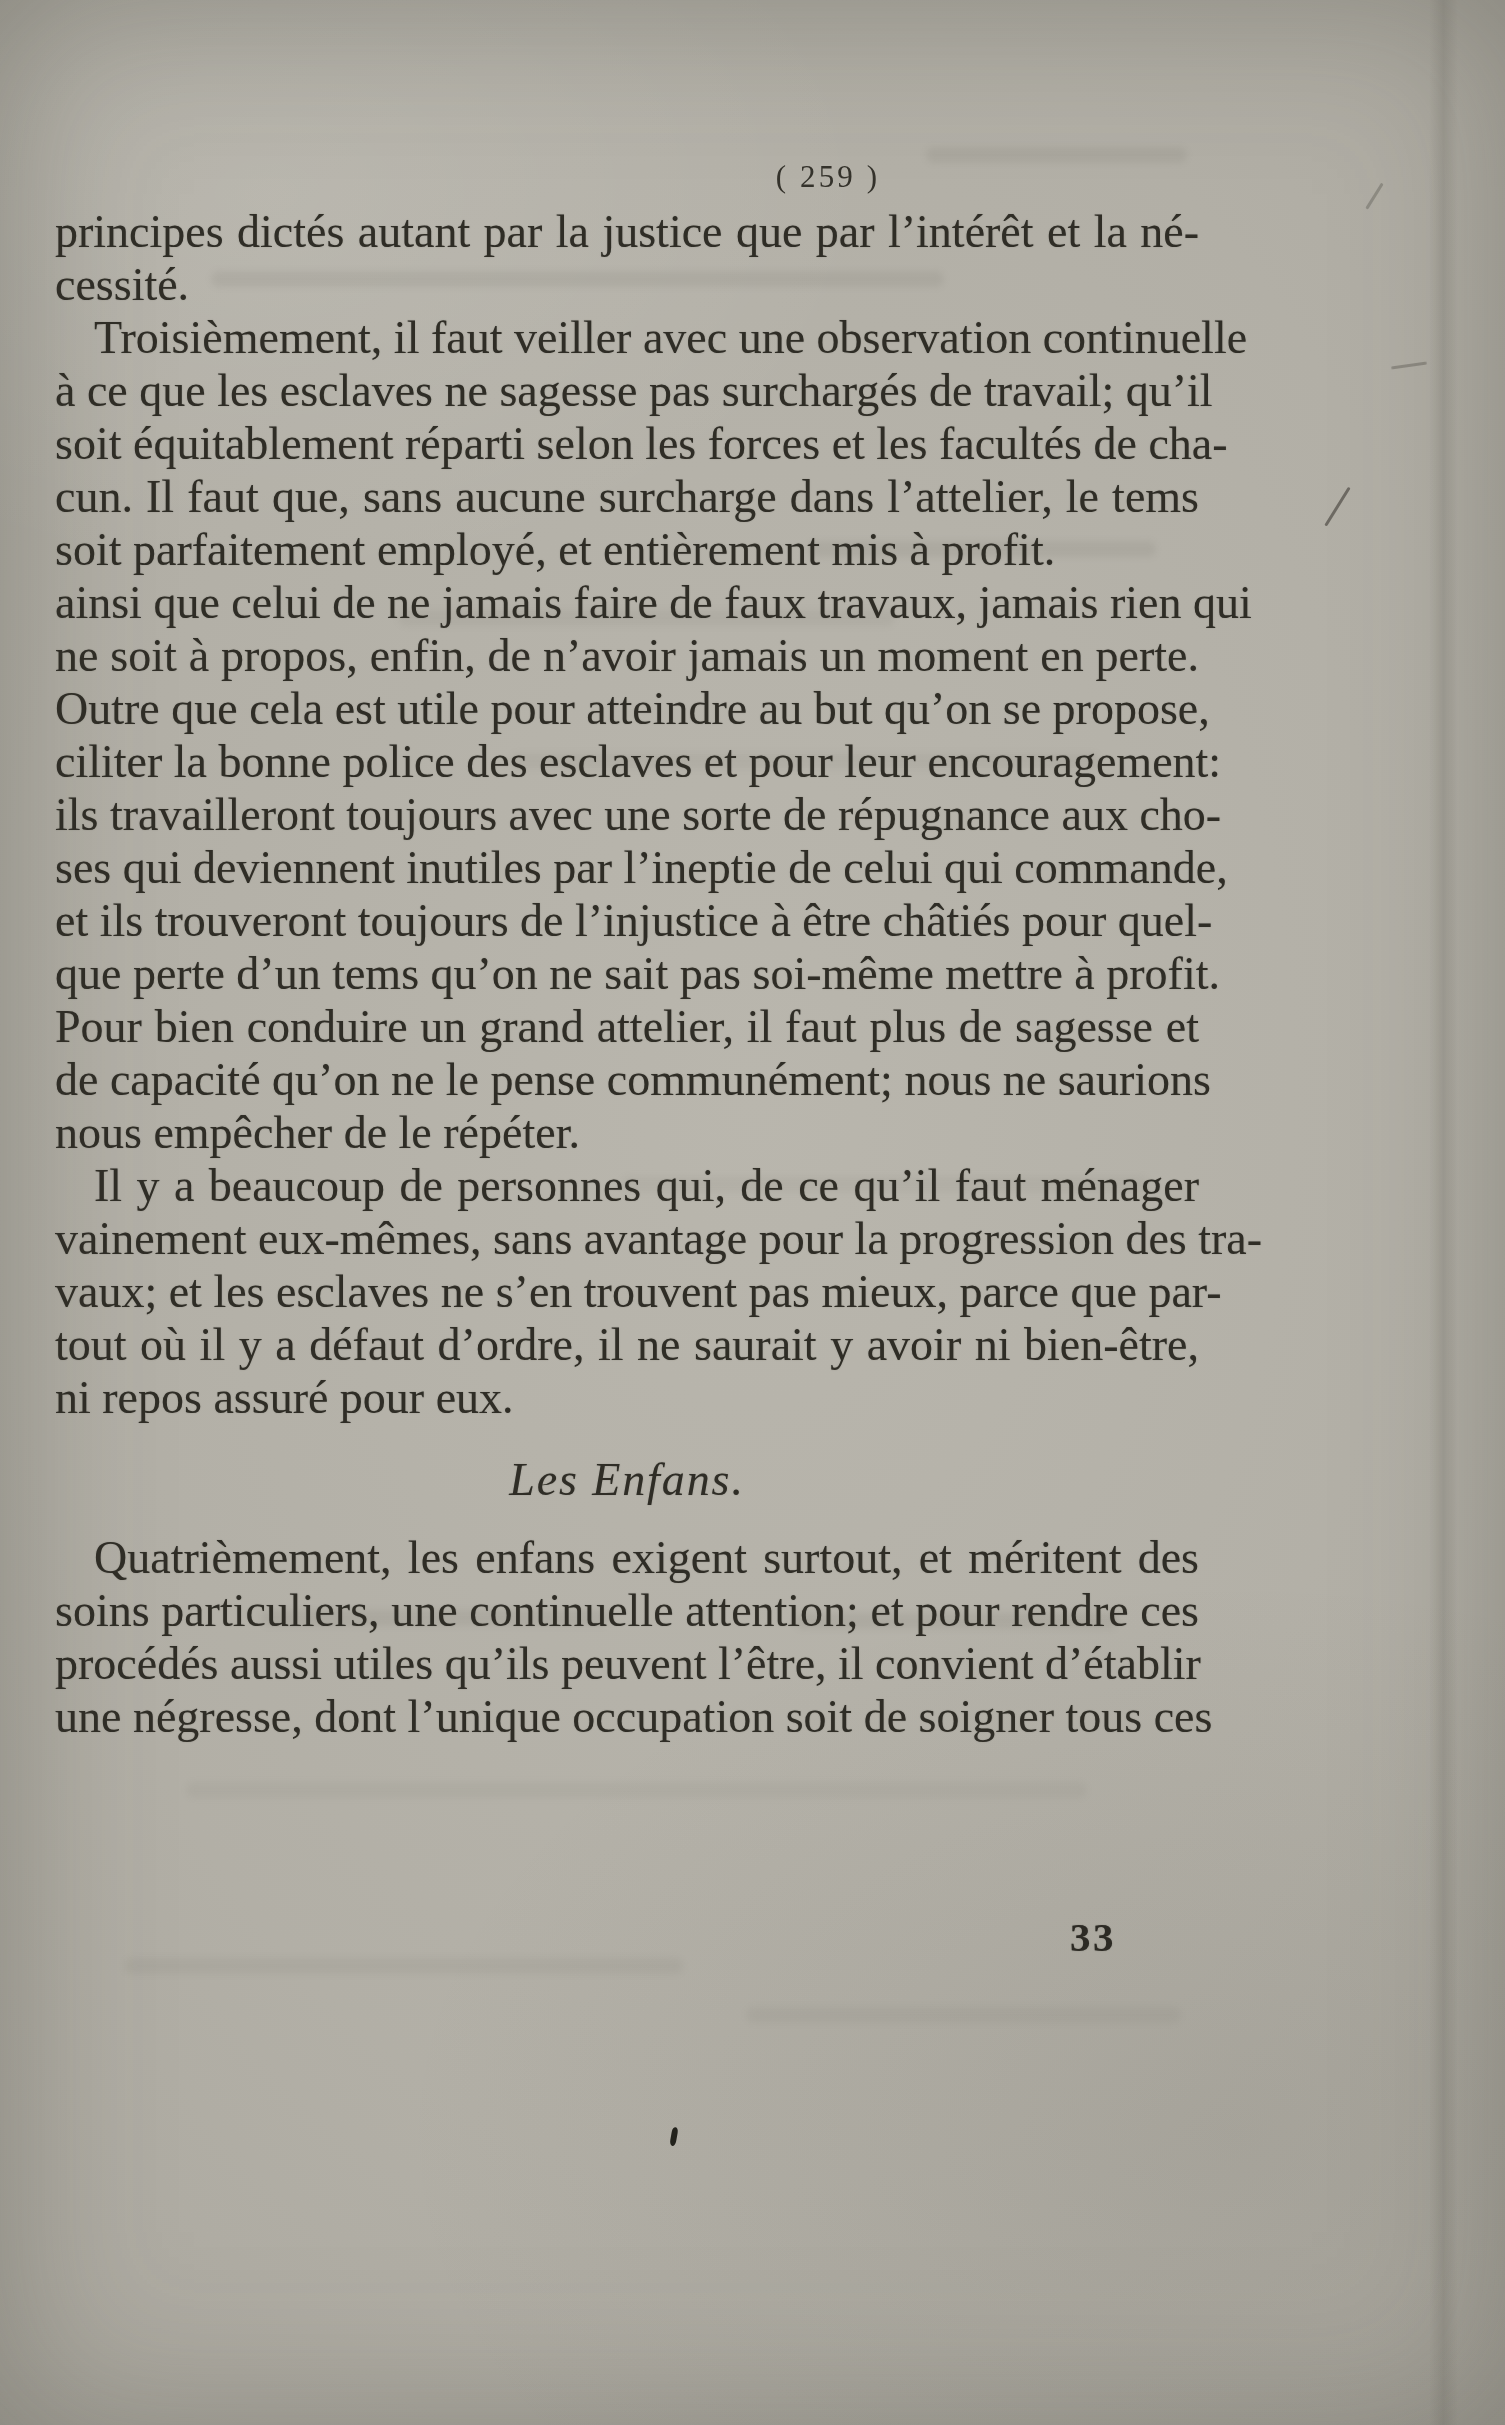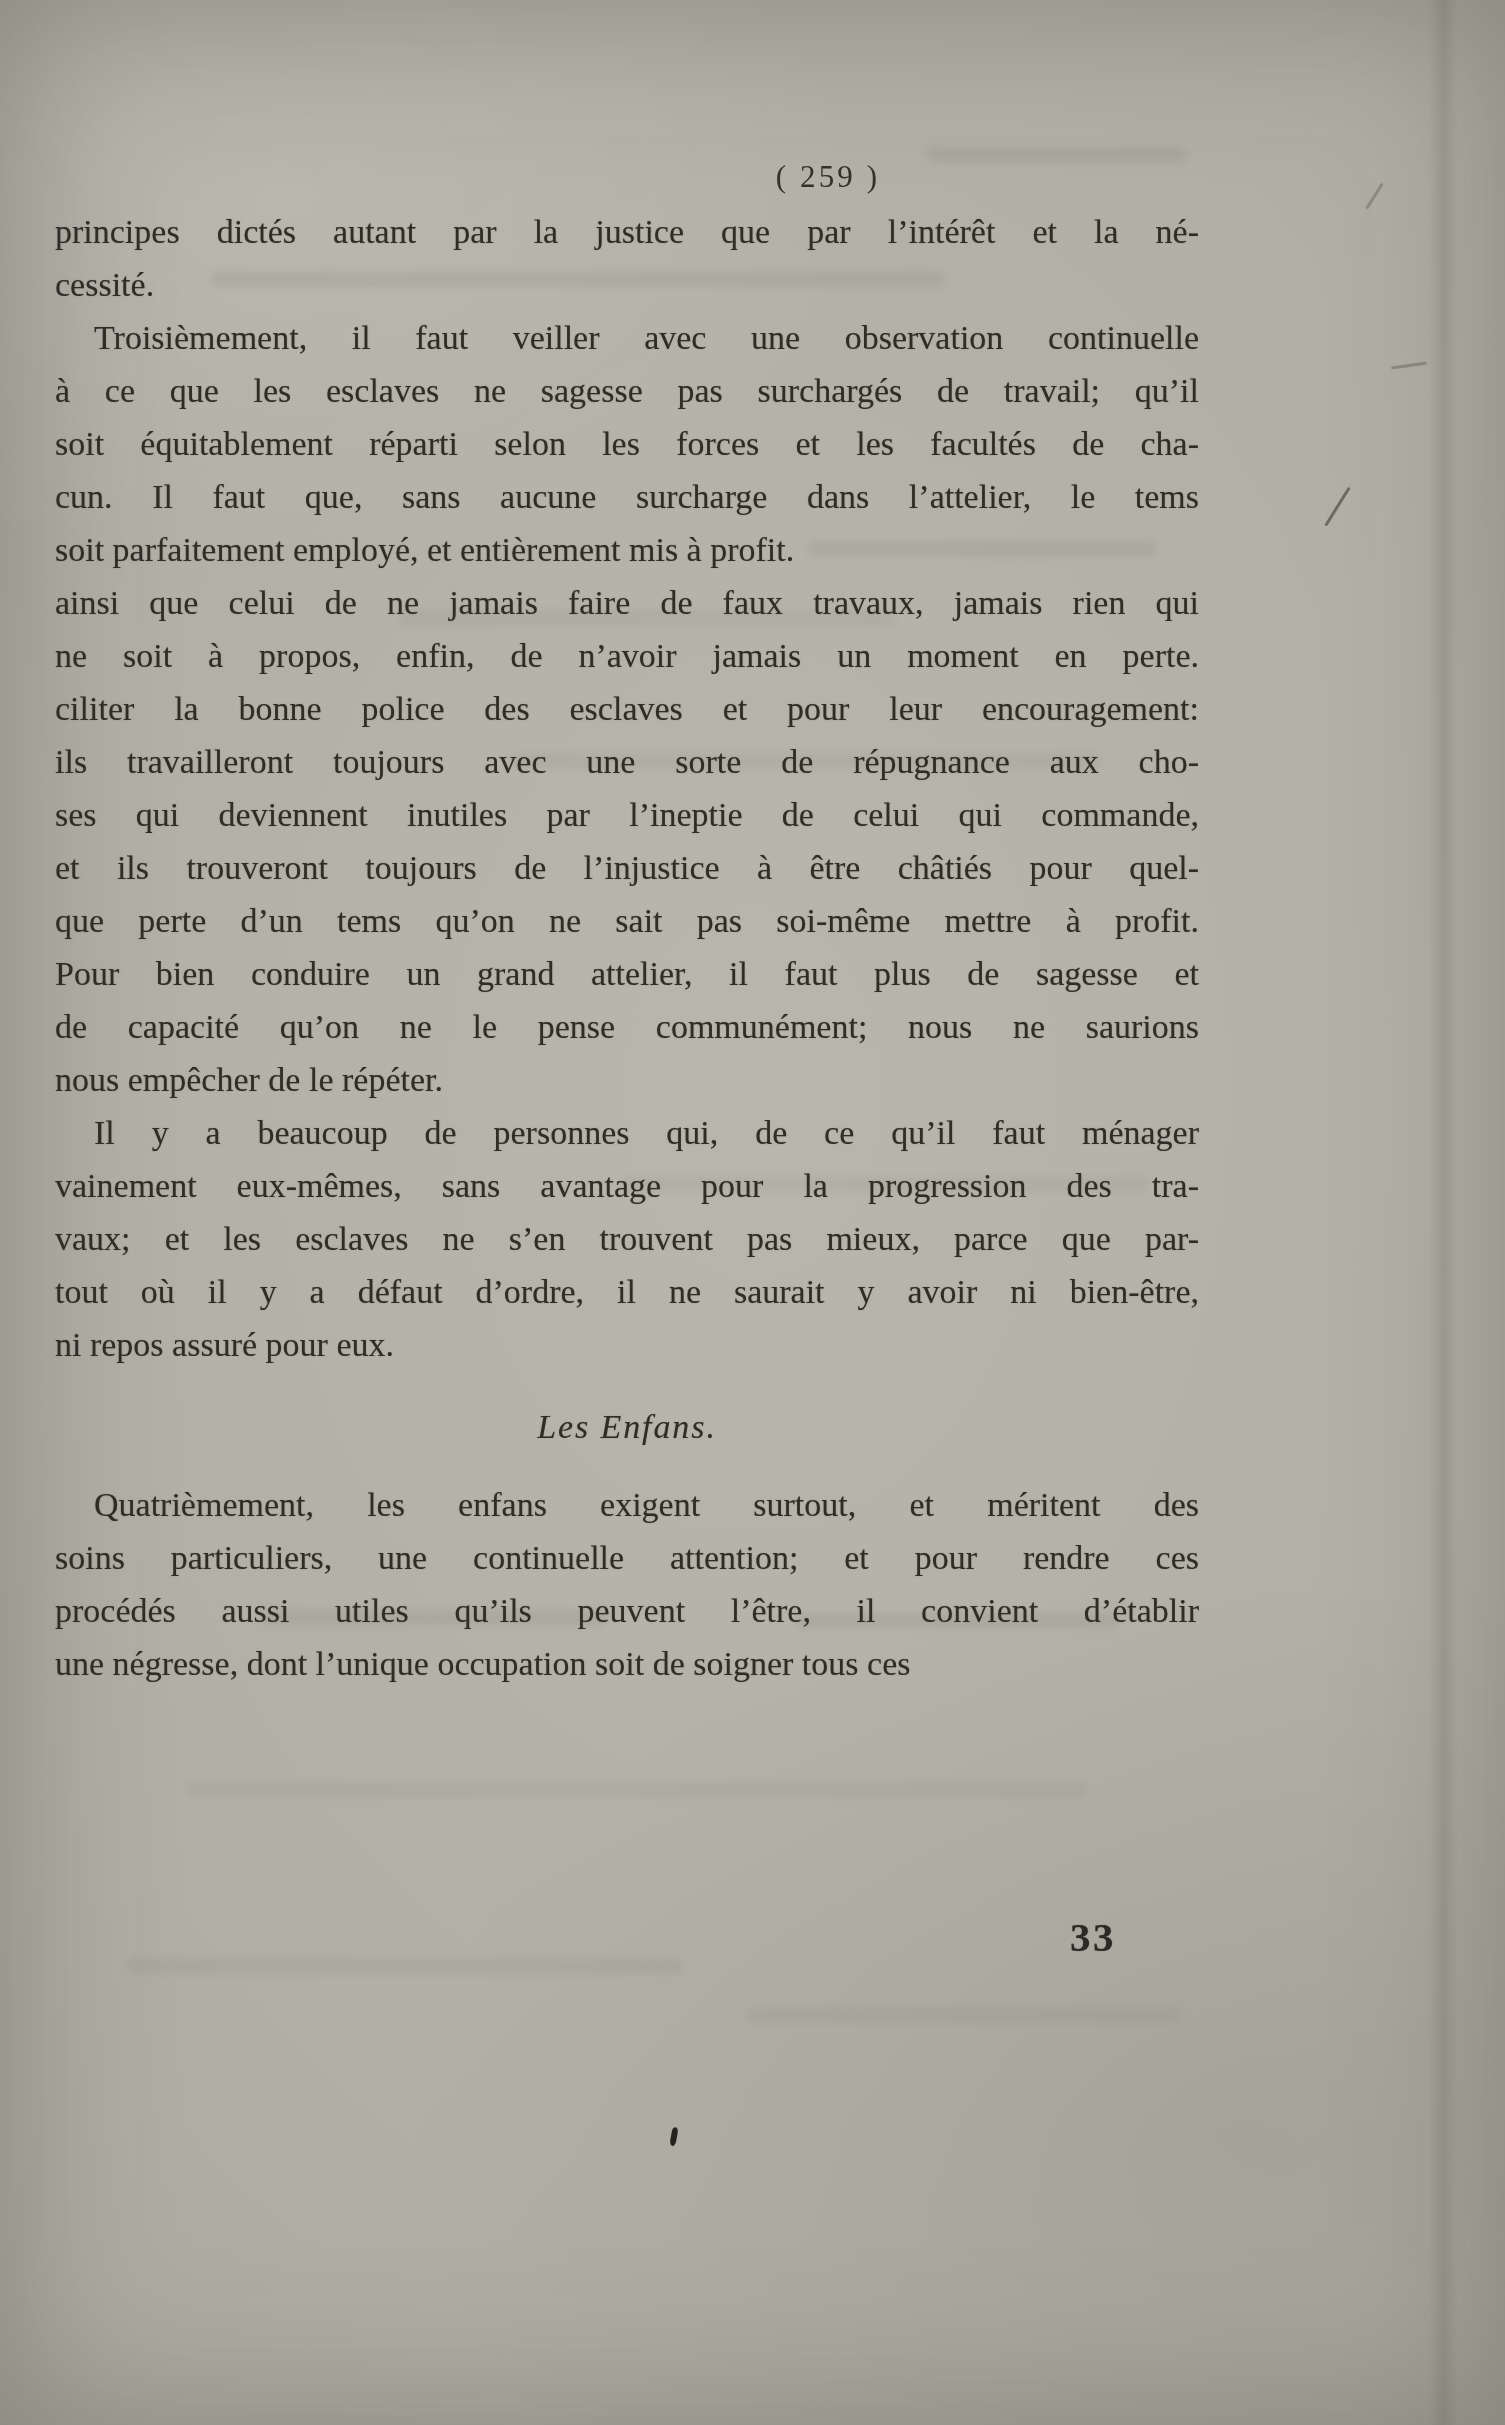--- a/index.html
+++ b/index.html
@@ -27,21 +27,21 @@
     transform: translateX(-50%);
     font-size: 31px;
     letter-spacing: 3.1px;
     color: #34322b;
   }
   .text-block {
     position: absolute;
     top: 205px;
     left: 55px;
     width: 1144px;
-    font-size: 34px;
+    font-size: 46px;
     line-height: 53px;
     color: #2f2d26;
     text-shadow: 0 0 1.2px rgba(47,45,39,0.35);
   }
   .para { margin: 0; }
   .line {
     text-align: justify;
     text-align-last: justify;
     white-space: nowrap;
   }
@@ -142,20 +142,21 @@
       <div class="para">
         <div class="line indent">Troisièmement, il faut veiller avec une observation continuelle</div>
         <div class="line">à ce que les esclaves ne sagesse pas surchargés de travail; qu’il</div>
         <div class="line">soit équitablement réparti selon les forces et les facultés de cha-</div>
         <div class="line">cun. Il faut que, sans aucune surcharge dans l’attelier, le tems</div>
         <div class="line last">soit parfaitement employé, et entièrement mis à profit.</div>
       </div>
       <div class="para">
         <div class="line">ainsi que celui de ne jamais faire de faux travaux, jamais rien qui</div>
         <div class="line">ne soit à propos, enfin, de n’avoir jamais un moment en perte.</div>
+        <div class="line">Outre que cela est utile pour atteindre au but qu’on se propose,</div>
         <div class="line">ciliter la bonne police des esclaves et pour leur encouragement:</div>
         <div class="line">ils travailleront toujours avec une sorte de répugnance aux cho-</div>
         <div class="line">ses qui deviennent inutiles par l’ineptie de celui qui commande,</div>
         <div class="line">et ils trouveront toujours de l’injustice à être châtiés pour quel-</div>
         <div class="line">que perte d’un tems qu’on ne sait pas soi-même mettre à profit.</div>
         <div class="line">Pour bien conduire un grand attelier, il faut plus de sagesse et</div>
         <div class="line">de capacité qu’on ne le pense communément; nous ne saurions</div>
         <div class="line last">nous empêcher de le répéter.</div>
       </div>
       <div class="para">

